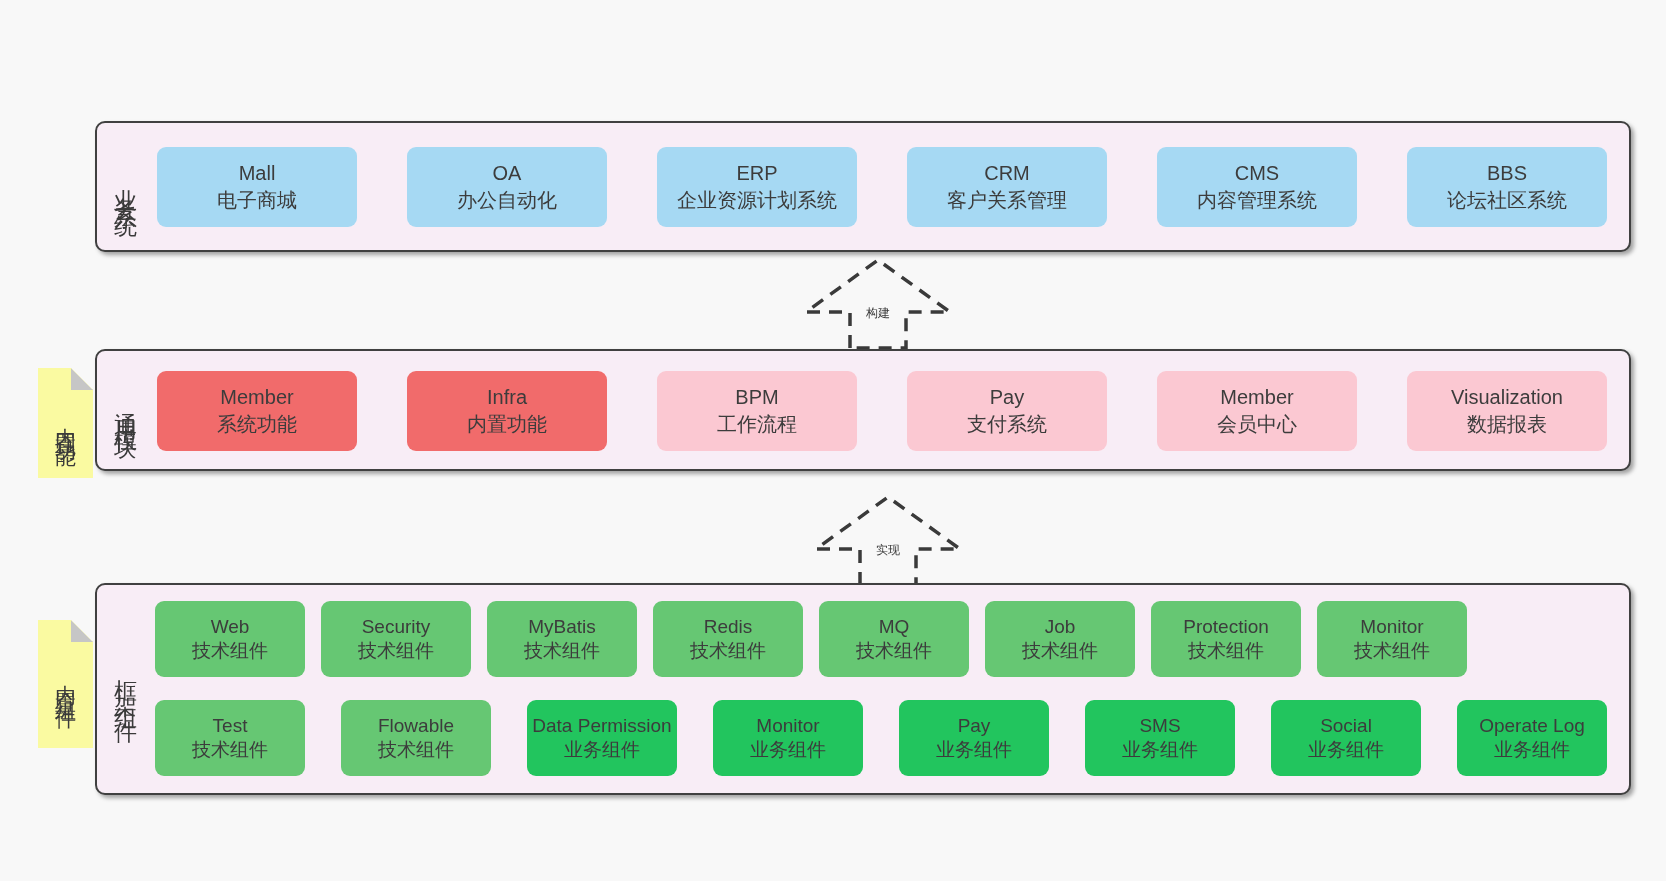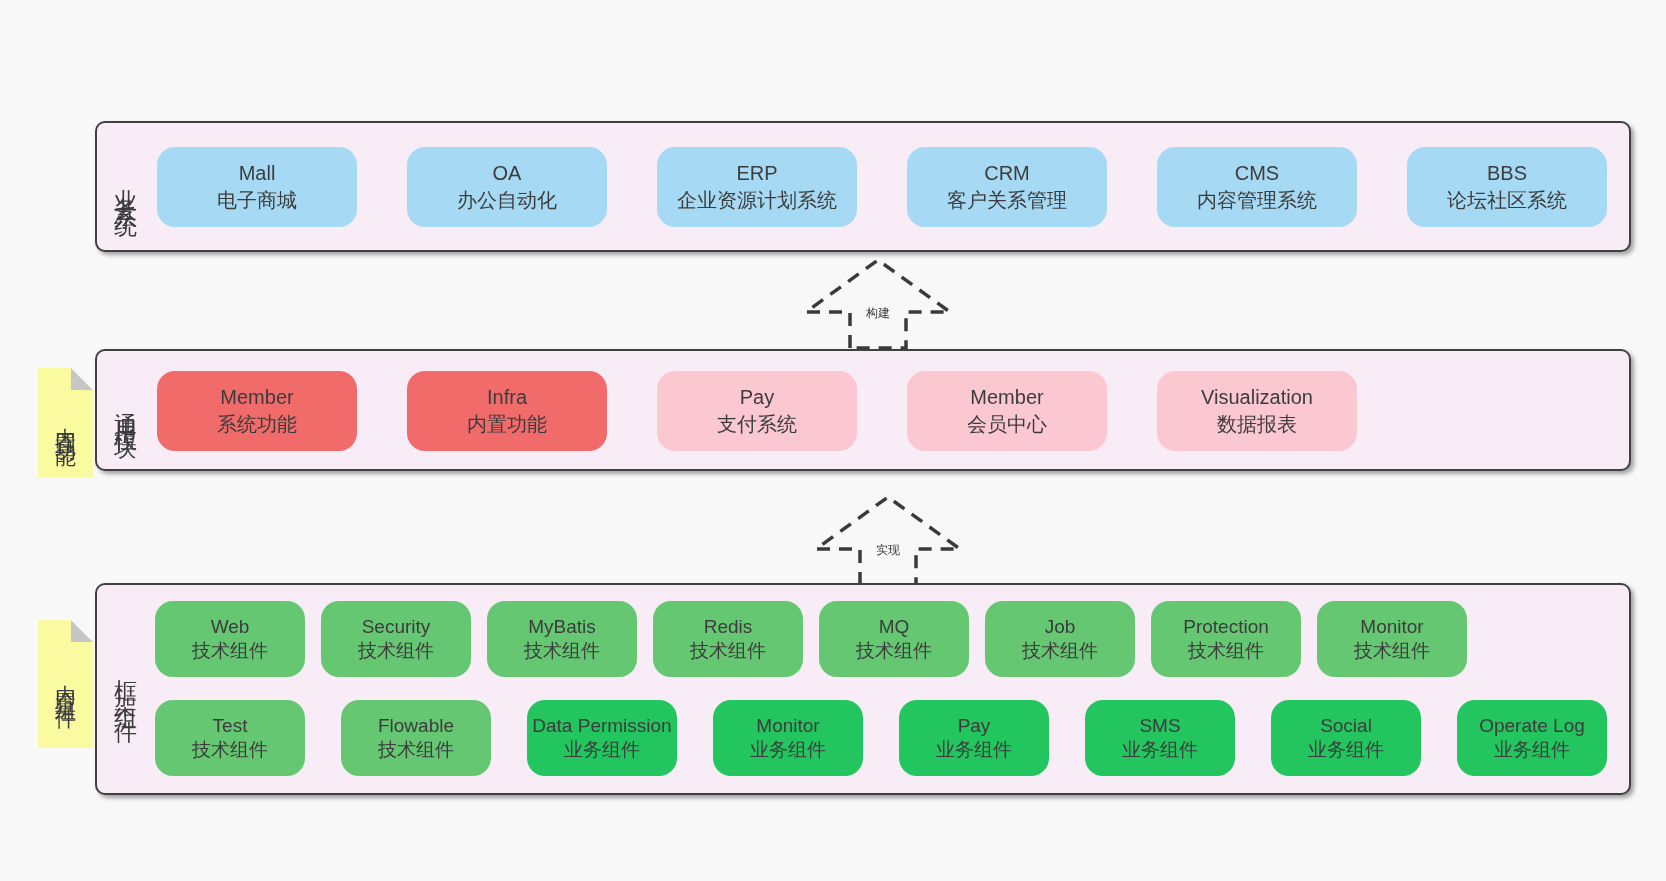--- a/index.html
+++ b/index.html
@@ -35,21 +35,21 @@
   }
   #layer-business .box-row{top:24px;}
   #layer-modules .box-row{top:20px;}
   .grid-row{
     position:absolute;left:58px;display:flex;gap:36px;
   }
   #row-tech{top:16px;gap:16px;}
   #row-biz{top:115px;}
 
   .box{
-    width:200px;height:80px;border-radius:18px;
+    width:200px;height:80px;border-radius:9px;
     display:flex;flex-direction:column;justify-content:center;align-items:center;
     text-align:center;
   }
   .box .t,.box .s{font-size:20px;line-height:27px;color:#3c3c3c;}
   .grid-row .box{width:150px;height:76px;}
   .grid-row .box .t,.grid-row .box .s{font-size:19px;line-height:24px;}
   .grid-row .box .t{padding:0 4px;}
 
   .c-blue{background:#a6d9f3;}
   .c-red{background:#f16b6b;}
@@ -140,20 +140,24 @@
   <div class="box-row">
     <div class="box c-red">
       <div class="t">Member</div>
       <div class="s">系统功能</div>
     </div>
     <div class="box c-red">
       <div class="t">Infra</div>
       <div class="s">内置功能</div>
     </div>
     <div class="box c-pink">
+      <div class="t">BPM</div>
+      <div class="s">工作流程</div>
+    </div>
+    <div class="box c-pink">
       <div class="t">Pay</div>
       <div class="s">支付系统</div>
     </div>
     <div class="box c-pink">
       <div class="t">Member</div>
       <div class="s">会员中心</div>
     </div>
     <div class="box c-pink">
       <div class="t">Visualization</div>
       <div class="s">数据报表</div>

